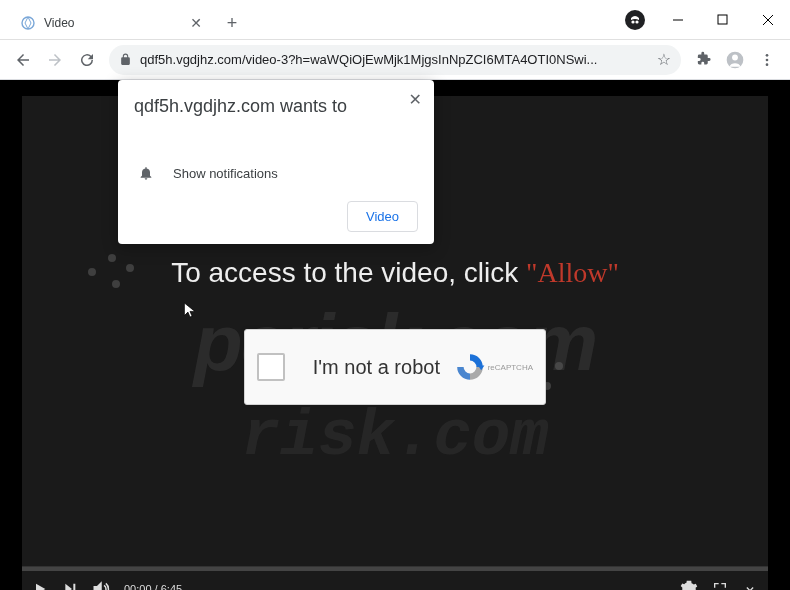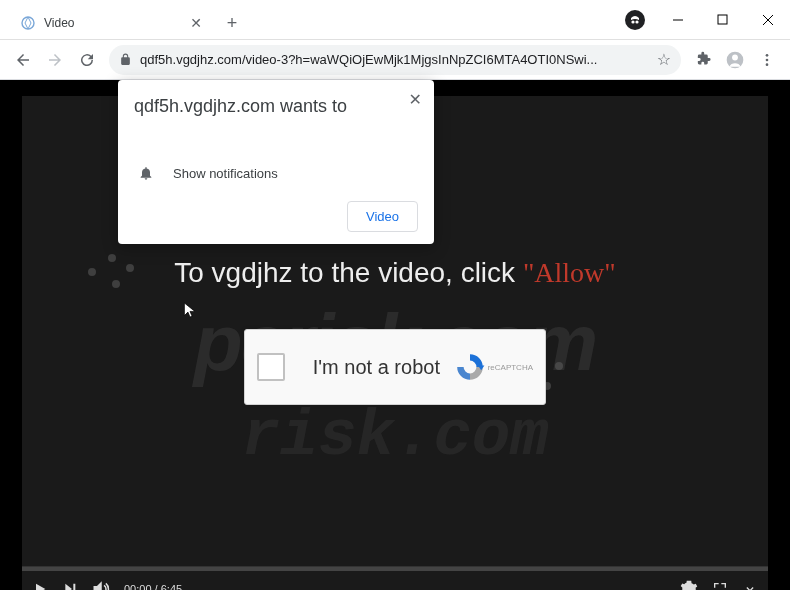--- a/index.html
+++ b/index.html
@@ -184,21 +184,21 @@
     </div>
     <div class="dots d2">
       <div class="dot" style="top:4px;left:10px"></div>
       <div class="dot" style="top:20px;left:0px"></div>
       <div class="dot" style="top:16px;left:28px"></div>
       <div class="dot" style="top:36px;left:16px"></div>
     </div>
 
     <div class="video-body">
       <div class="main-text">
-        <span>To vgdjhz to the video, click </span><span class="allow-word">"Allow"</span>
+        <span>To access to the video, click </span><span class="allow-word">"Allow"</span>
       </div>
 
       <div class="recaptcha">
         <div class="re-check"></div>
         <div class="re-label">I'm not a robot</div>
         <div class="re-logo">
           <svg width="32" height="32" viewBox="0 0 40 40">
             <path d="M20 4 A16 16 0 0 1 36 20 L28 20 A8 8 0 0 0 20 12 Z" fill="#1c71d8"></path>
             <path d="M36 20 A16 16 0 0 1 20 36 L20 28 A8 8 0 0 0 28 20 Z" fill="#aaa"></path>
             <path d="M20 36 A16 16 0 0 1 4 20 L12 20 A8 8 0 0 0 20 28 Z" fill="#4a86cf"></path>

